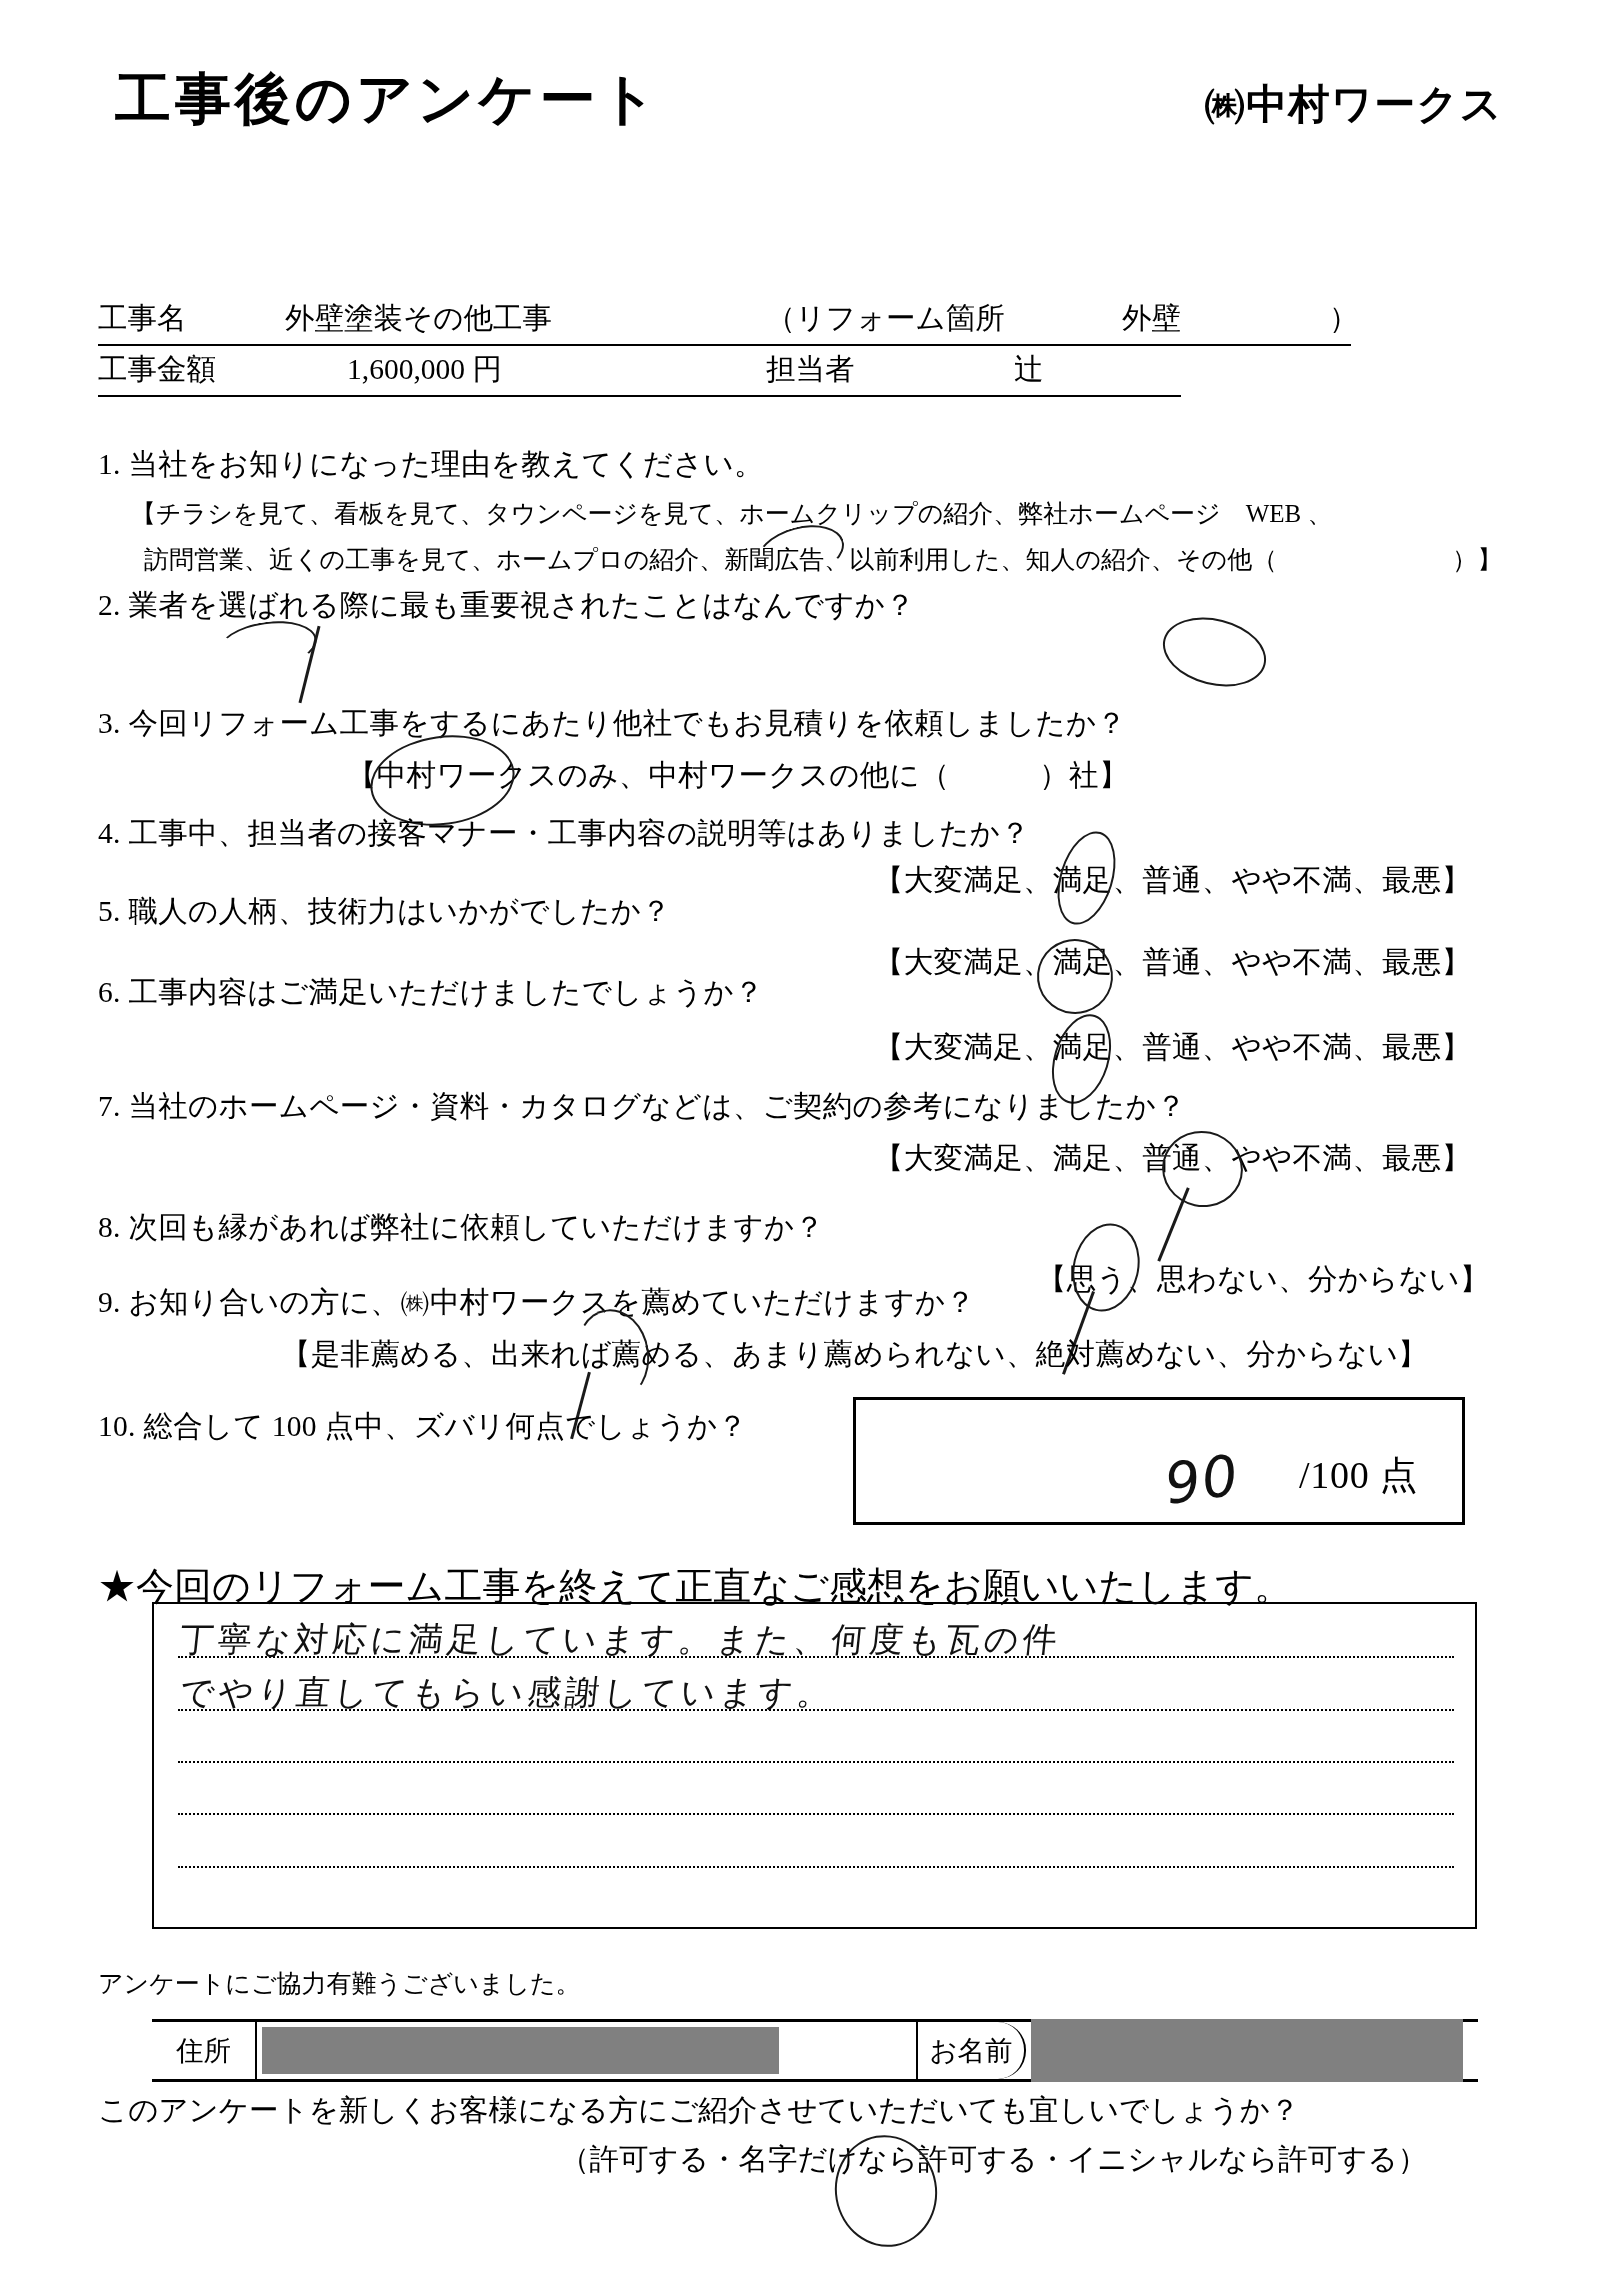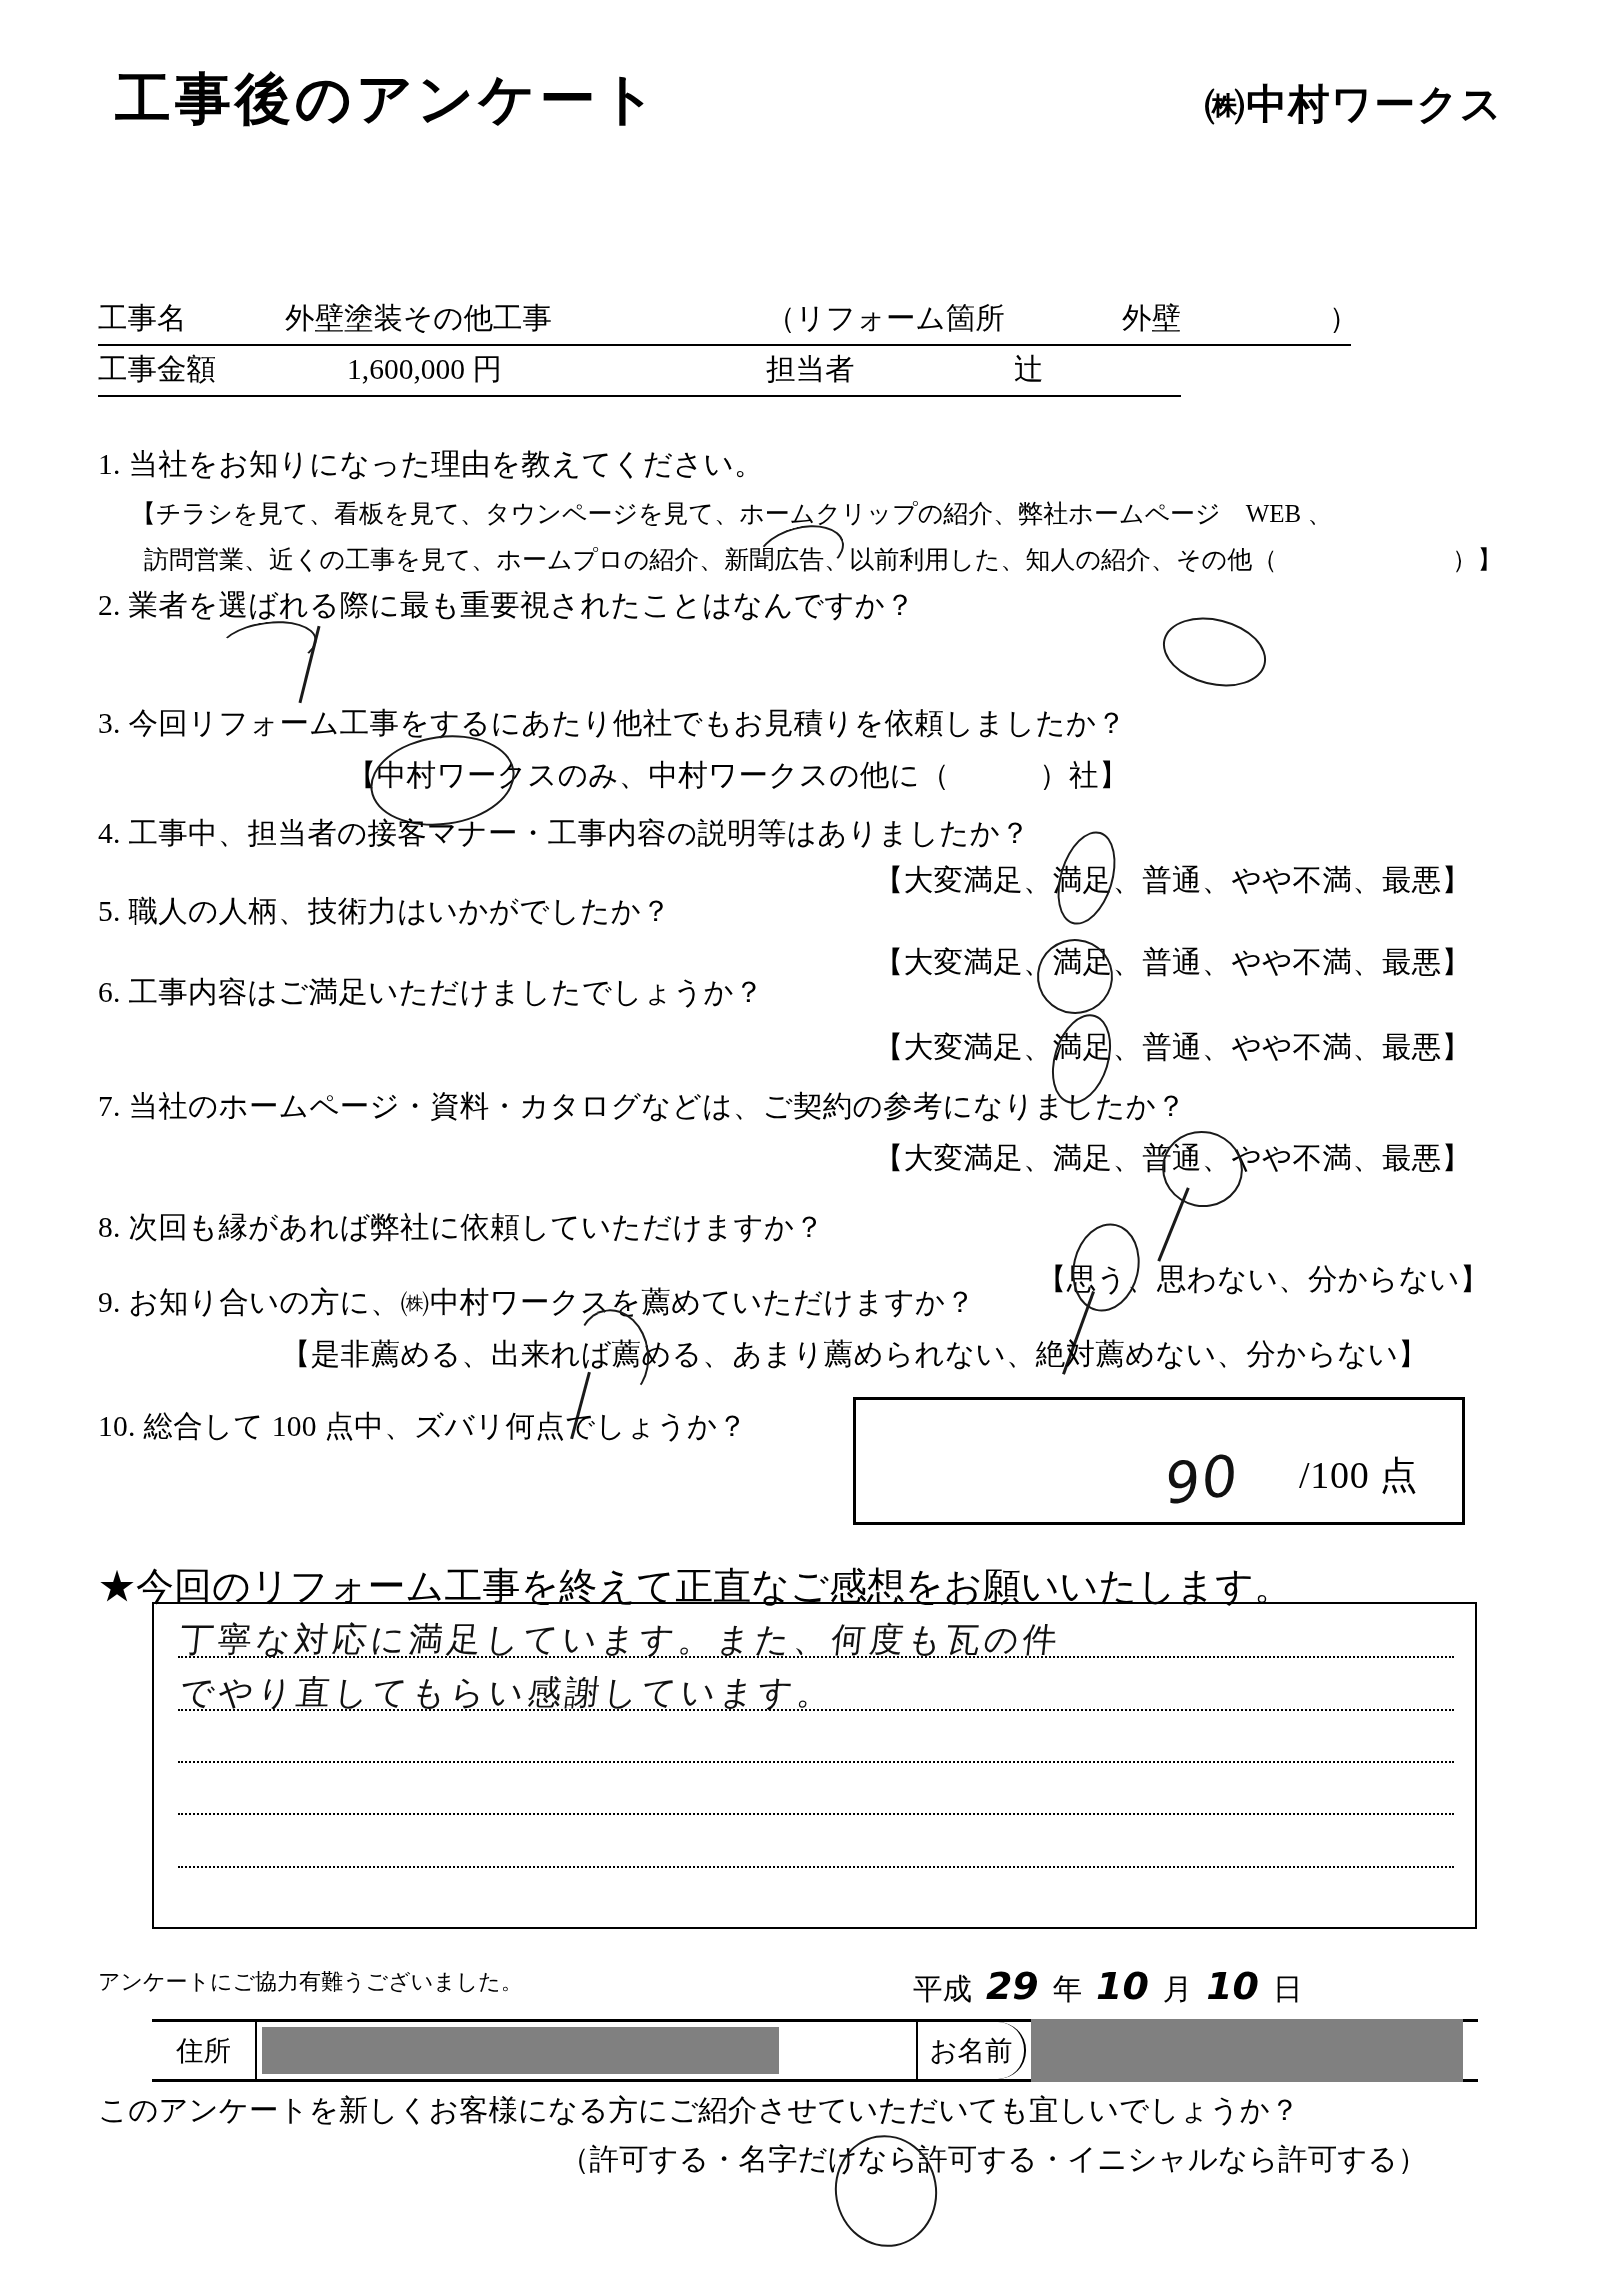--- a/index.html
+++ b/index.html
@@ -180,21 +180,21 @@
     letter-spacing: 3.9px;
     white-space: nowrap;
     transform: skewX(-6deg);
   }
 
   
   .thanks {
     position: absolute;
     left: 98px;
     top: 1967px;
-    font-size: 22px;
+    font-size: 25px;
     white-space: nowrap;
   }
   .date-line {
     position: absolute;
     left: 913px;
     top: 1964px;
     font-size: 29.5px;
     white-space: nowrap;
   }
   .date-hw {
@@ -378,29 +378,20 @@
     <div class="comment-line" style="top:52px;"></div>
     <div class="comment-line" style="top:105px;"></div>
     <div class="comment-line" style="top:157px;"></div>
     <div class="comment-line" style="top:209px;"></div>
     <div class="comment-line" style="top:262px;"></div>
   </div>
   <div class="comment-text" style="left:180px; top:1617px;">丁寧な対応に満足しています。また、何度も瓦の件</div>
   <div class="comment-text" style="left:180px; top:1670px;">でやり直してもらい感謝しています。</div>
 
   <div class="thanks">アンケートにご協力有難うございました。</div>
-  <div class="date-line">
-    <span>平成</span>
-    <span class="date-hw">29</span>
-    <span>年</span>
-    <span class="date-hw">10</span>
-    <span>月</span>
-    <span class="date-hw">10</span>
-    <span>日</span>
-  </div>
 
   <div class="addr-table">
     <div class="addr-cell-label">住所</div>
     <div class="addr-cell-value">
       <div class="redact" style="left:5.2px; top:5.2px; width:517px; height:47px;"></div>
     </div>
     <div class="name-cell-label">お名前</div>
     <div class="name-cell-value">
       <div class="redact" style="left:5.2px; top:-2.6px; width:432px; height:63px;"></div>
     </div>

